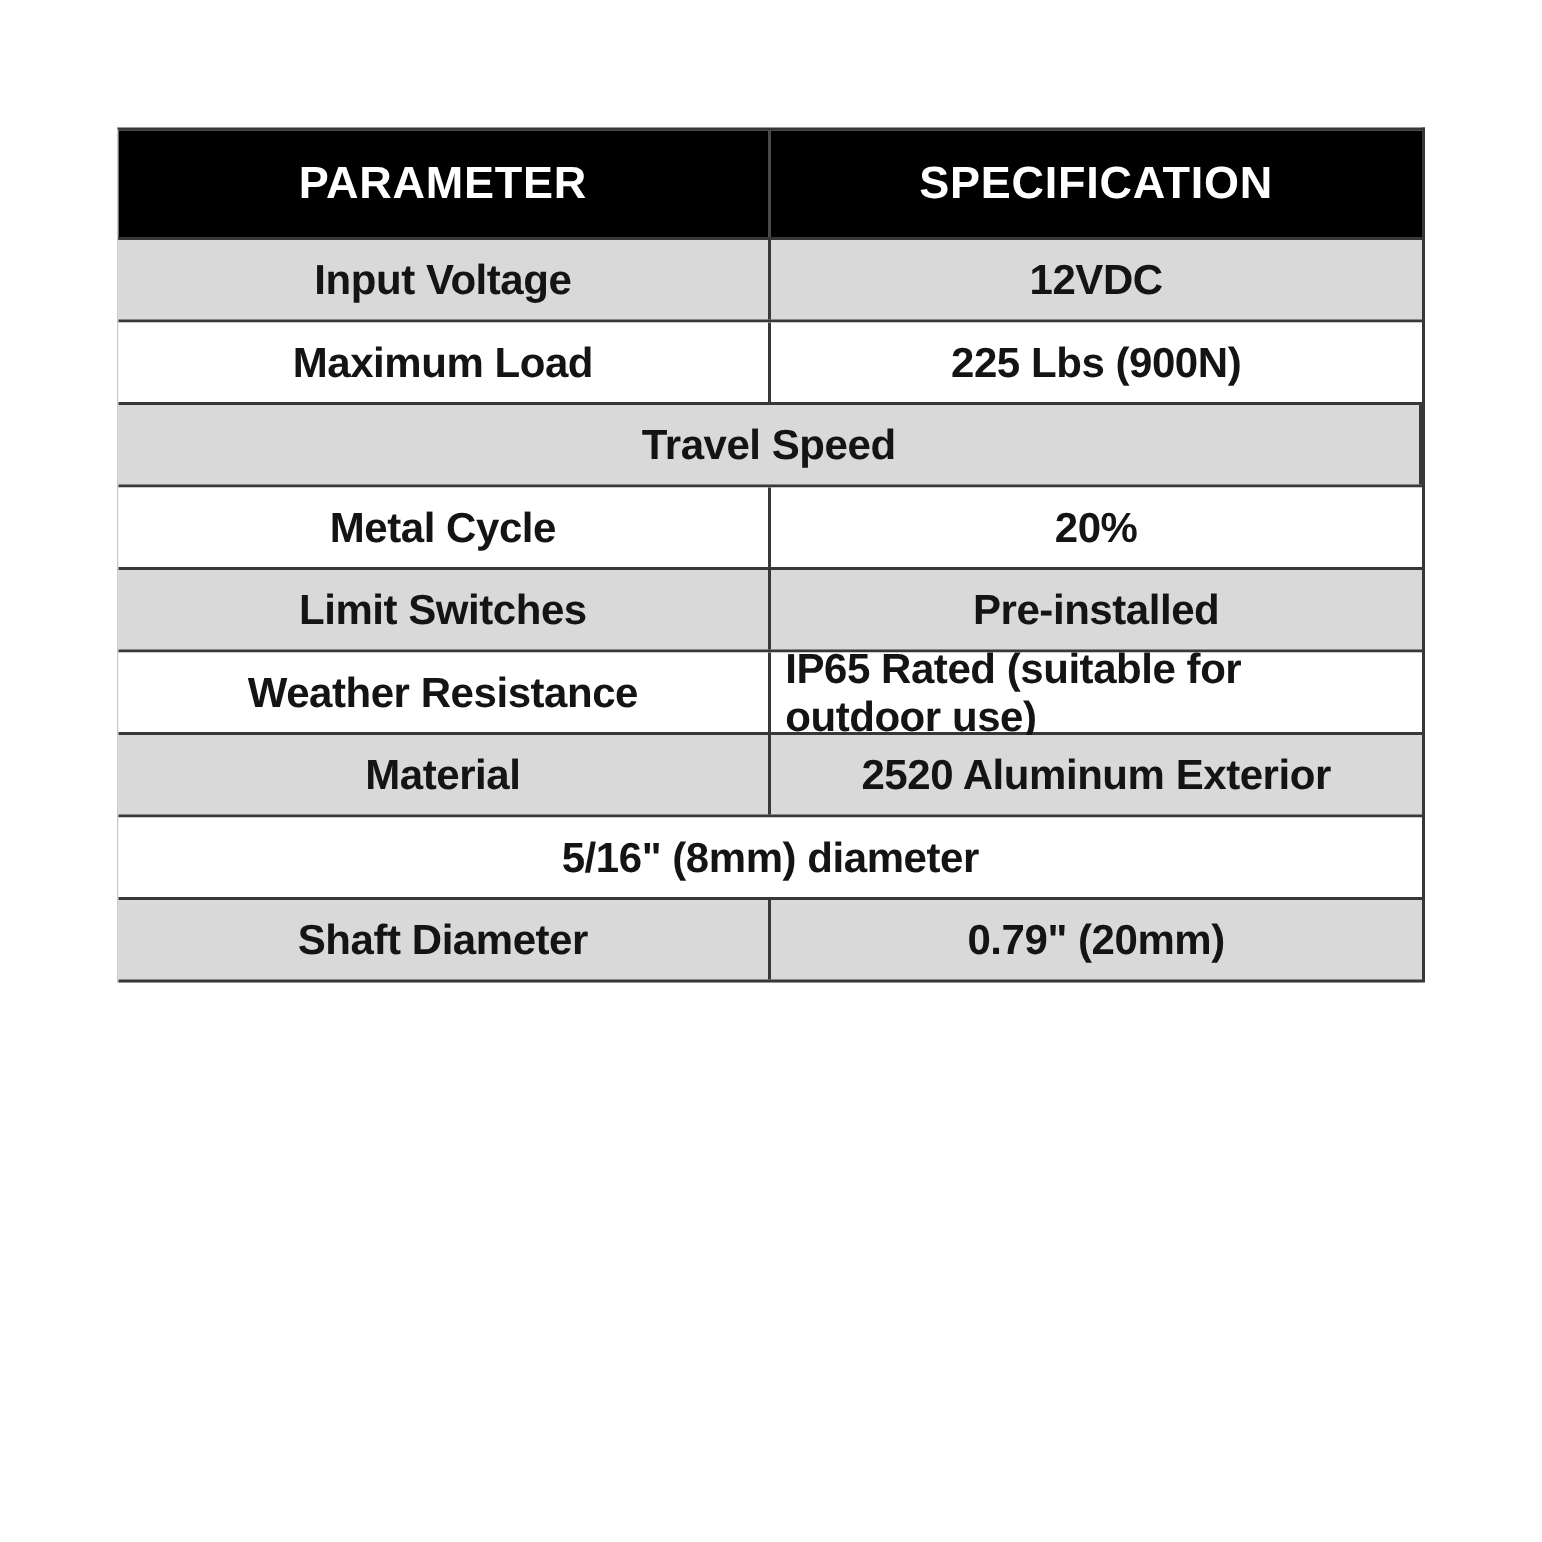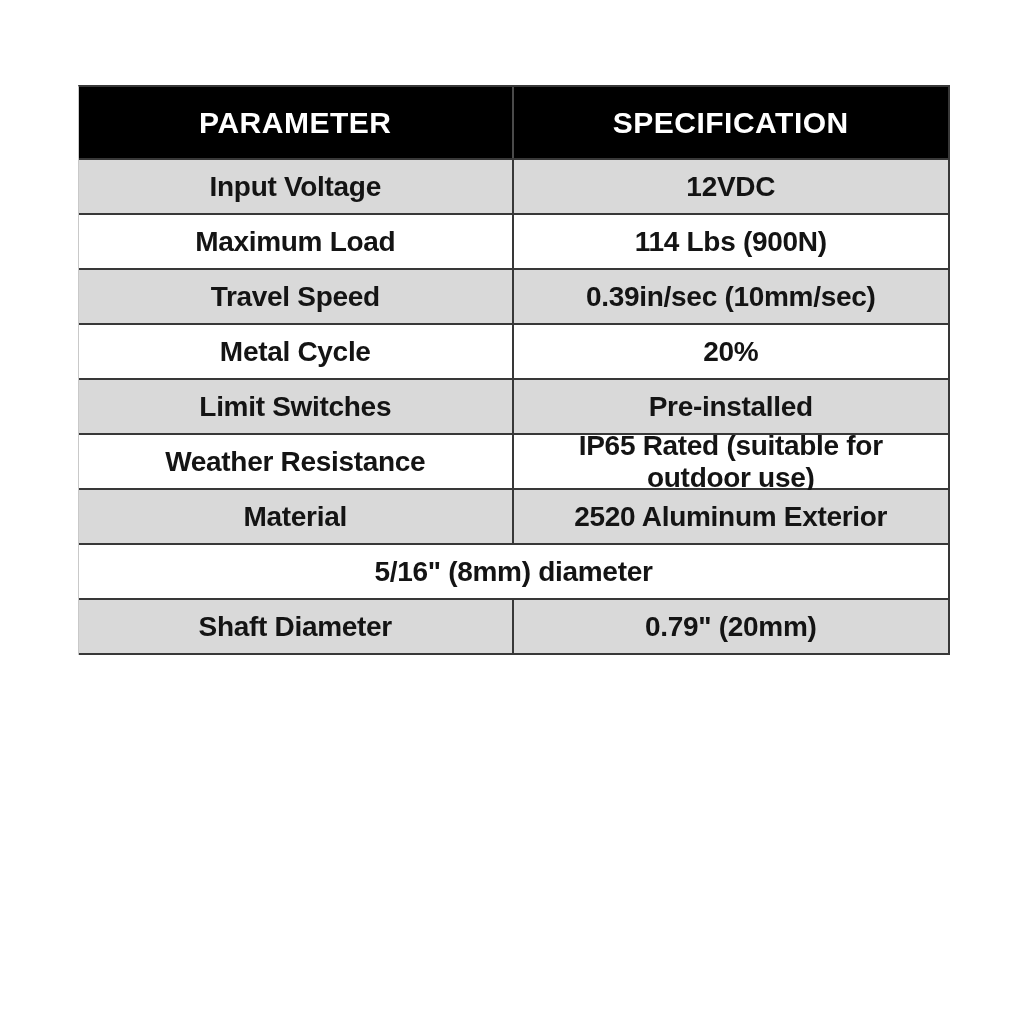--- a/index.html
+++ b/index.html
@@ -35,21 +35,20 @@
   }
   .trow.header {
     height: 73px;
     background: #000000;
   }
   .cell {
     flex: 1 1 50%;
     display: flex;
     align-items: center;
     justify-content: center;
-    text-align: center;
     box-sizing: border-box;
     padding: 2px 10px;
     font-size: 28px;
     font-weight: 600;
     color: #141414;
     letter-spacing: -0.3px;
     line-height: 1.12;
   }
   .cell.left {
     border-right: 2px solid #383838;
@@ -82,26 +81,25 @@
       <div class="cell">SPECIFICATION</div>
     </div>
 
     <div class="trow body">
       <div class="cell left">Input Voltage</div>
       <div class="cell">12VDC</div>
     </div>
 
     <div class="trow body">
       <div class="cell left">Maximum Load</div>
-      <div class="cell">114 Lbs (900N)</div>
+      <div class="cell">225 Lbs (900N)</div>
     </div>
 
     <div class="trow body">
       <div class="cell left">Travel Speed</div>
-      <div class="cell">0.39in/sec (10mm/sec)</div>
     </div>
 
     <div class="trow body">
       <div class="cell left">Metal Cycle</div>
       <div class="cell">20%</div>
     </div>
 
     <div class="trow body">
       <div class="cell left">Limit Switches</div>
       <div class="cell">Pre-installed</div>

